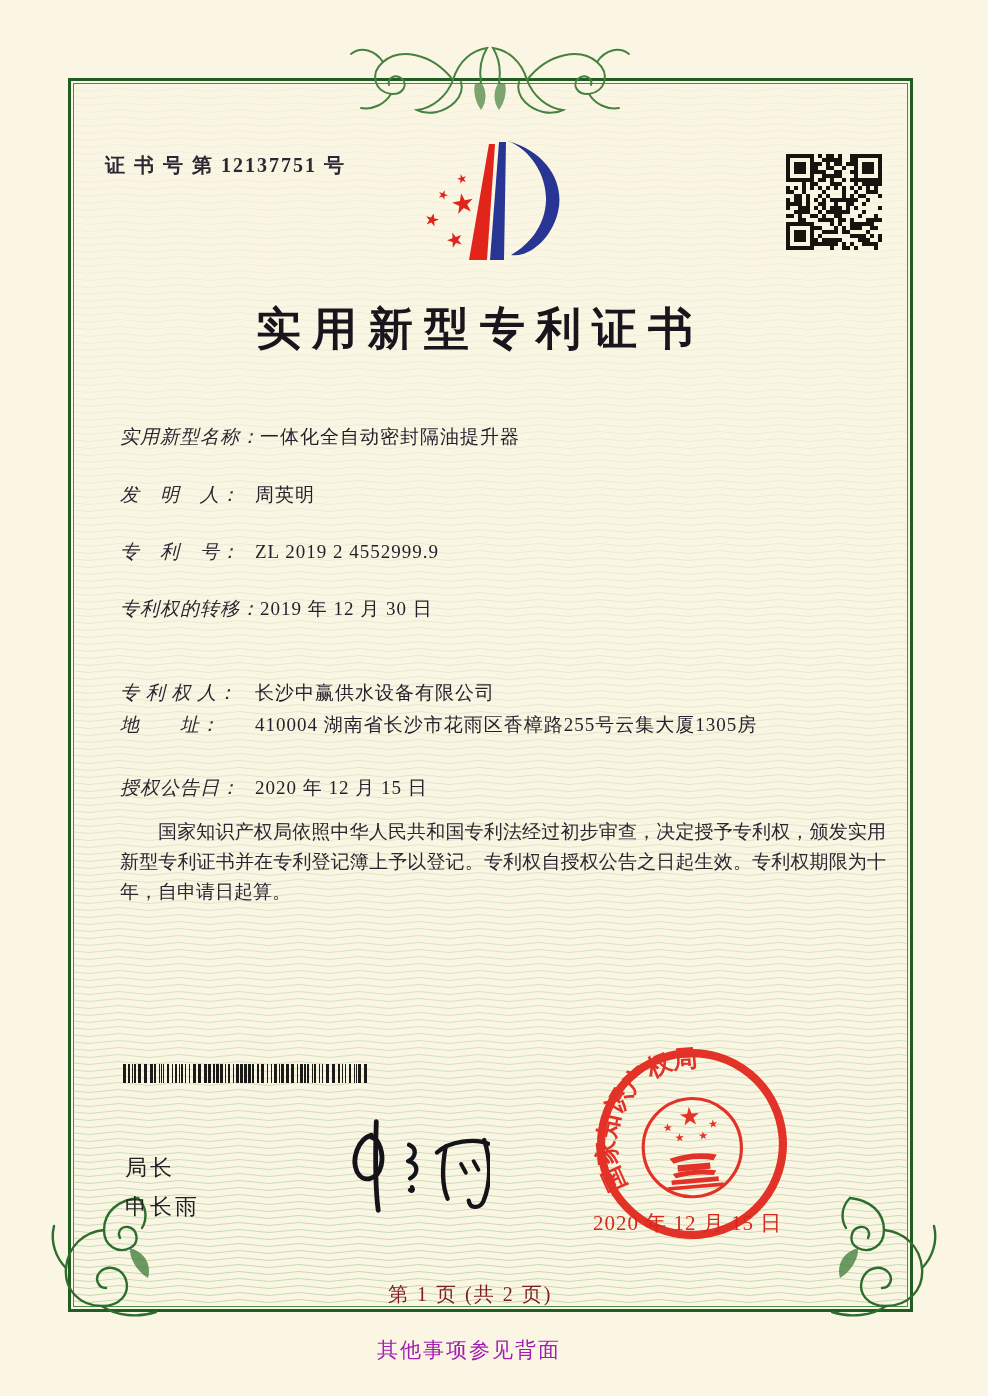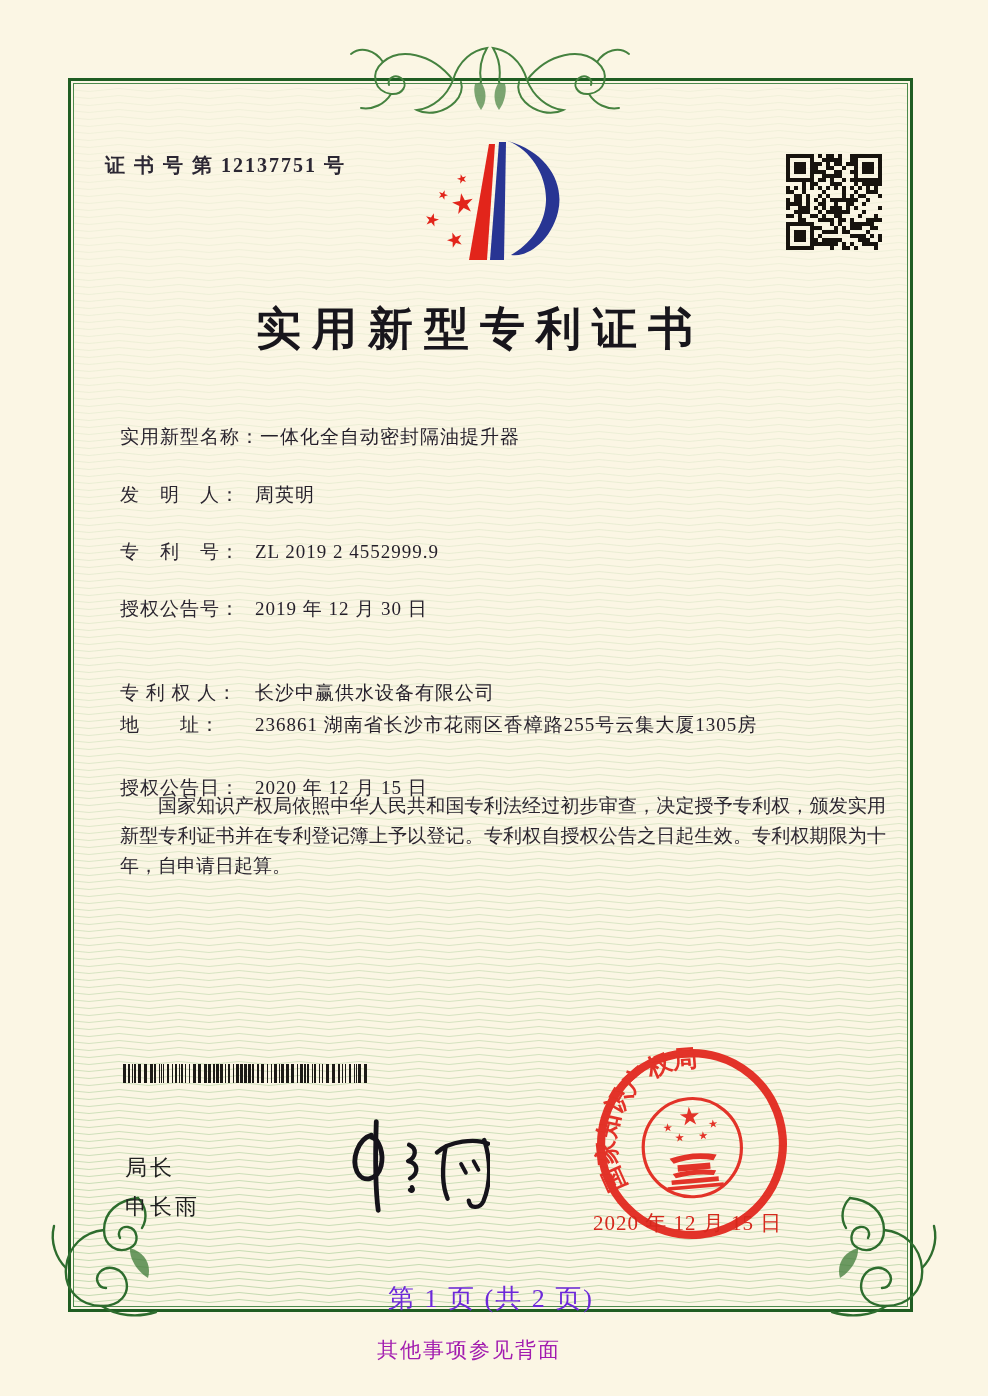--- a/index.html
+++ b/index.html
@@ -26,37 +26,37 @@
   .title{
     position:absolute;left:0;top:299px;width:988px;text-align:center;
     transform:translateX(-14px);
     font-size:45px;font-weight:bold;letter-spacing:11px;color:#18161c;
   }
   
   .field-row{
     position:absolute;left:120px;font-size:19px;letter-spacing:1px;
     white-space:nowrap;color:#2b2630;
   }
-  .flabel{display:inline-block;min-width:135px;}
+  .flabel{display:inline-block;min-width:135px;font-style:italic;}
   .fvalue{color:#241f2a;}
   .grant-col2{position:absolute;left:377px;top:0;white-space:nowrap;}
   .grant-col2 .flabel{min-width:118px;}
   
   .legal{
-    position:absolute;left:120px;top:791px;width:766px;
+    position:absolute;left:120px;top:817px;width:766px;
     font-size:19px;line-height:30px;text-align:justify;color:#2b2630;
   }
   .legal p{margin:0;text-indent:2em;}
   
   .commissioner{position:absolute;left:125px;font-size:22px;letter-spacing:3px;color:#222;margin-top:12px;}
   .seal-date{
     position:absolute;left:593px;top:1209px;width:180px;text-align:center;
     font-size:21px;color:#d5281c;letter-spacing:1px;white-space:nowrap;
   }
-  .page-no{position:absolute;left:388px;top:1281px;font-size:26px;color:#6d28d9;letter-spacing:2px;}
+  .page-no{position:absolute;left:388px;top:1281px;font-size:20px;color:#7f1d1d;letter-spacing:2px;}
   .footer-note{position:absolute;left:377px;top:1336px;font-size:21px;color:#a21caf;letter-spacing:2px;}
   svg{display:block;}
   .seal-wrap{position:absolute;left:592px;top:1044px;width:200px;height:200px;transform:rotate(-5deg);opacity:.93;}
 </style>
 </head>
 <body>
 
 <svg id="guilloche" class="abs" style="left:74px;top:84px;" width="834" height="1222" viewBox="0 0 834 1222">
     <path d="M0 6 q 15 3 30 0 q 15 -3 30 0 q 15 3 30 0 q 15 -3 30 0 q 15 3 30 0 q 15 -3 30 0 q 15 3 30 0 q 15 -3 30 0 q 15 3 30 0 q 15 -3 30 0 q 15 3 30 0 q 15 -3 30 0 q 15 3 30 0 q 15 -3 30 0 q 15 3 30 0 q 15 -3 30 0 q 15 3 30 0 q 15 -3 30 0 q 15 3 30 0 q 15 -3 30 0 q 15 3 30 0 q 15 -3 30 0 q 15 3 30 0 q 15 -3 30 0 q 15 3 30 0 q 15 -3 30 0 q 15 3 30 0 q 15 -3 30 0" fill="none" stroke="#8fbf7f" stroke-width="1" opacity="0.10"></path>
     <path d="M0 13 q 15 3 30 0 q 15 -3 30 0 q 15 3 30 0 q 15 -3 30 0 q 15 3 30 0 q 15 -3 30 0 q 15 3 30 0 q 15 -3 30 0 q 15 3 30 0 q 15 -3 30 0 q 15 3 30 0 q 15 -3 30 0 q 15 3 30 0 q 15 -3 30 0 q 15 3 30 0 q 15 -3 30 0 q 15 3 30 0 q 15 -3 30 0 q 15 3 30 0 q 15 -3 30 0 q 15 3 30 0 q 15 -3 30 0 q 15 3 30 0 q 15 -3 30 0 q 15 3 30 0 q 15 -3 30 0 q 15 3 30 0 q 15 -3 30 0" fill="none" stroke="#8fbf7f" stroke-width="1" opacity="0.10"></path>
@@ -606,27 +606,27 @@
 <div class="field-row" style="top:424px">
   <span class="flabel">实用新型名称：</span><span class="fvalue">一体化全自动密封隔油提升器</span>
 </div>
 <div class="field-row" style="top:482px">
   <span class="flabel">发　明　人：</span><span class="fvalue">周英明</span>
 </div>
 <div class="field-row" style="top:539px">
   <span class="flabel">专　利　号：</span><span class="fvalue">ZL 2019 2 4552999.9</span>
 </div>
 <div class="field-row" style="top:596px">
-  <span class="flabel">授权公告号：</span><span class="fvalue">2019 年 12 月 30 日</span>
+  <span class="flabel">专利权的转移：</span><span class="fvalue">2019 年 12 月 30 日</span>
 </div>
 <div class="field-row" style="top:680px">
   <span class="flabel">专 利 权 人：</span><span class="fvalue">长沙中赢供水设备有限公司</span>
 </div>
 <div class="field-row" style="top:712px">
-  <span class="flabel">地　　址：</span><span class="fvalue">236861 湖南省长沙市花雨区香樟路255号云集大厦1305房</span>
+  <span class="flabel">地　　址：</span><span class="fvalue">410004 湖南省长沙市花雨区香樟路255号云集大厦1305房</span>
 </div>
 <div class="field-row" style="top:775px;width:766px">
   <span class="flabel">授权公告日：</span><span class="fvalue">2020 年 12 月 15 日</span>
 </div>
 
 <div class="legal">
   <p>国家知识产权局依照中华人民共和国专利法经过初步审查，决定授予专利权，颁发实用新型专利证书并在专利登记簿上予以登记。专利权自授权公告之日起生效。专利权期限为十年，自申请日起算。</p>
 </div>
 
 <svg id="barcode" class="abs" style="left:123px;top:1064px;" width="247" height="19" viewBox="0 0 247 19">

